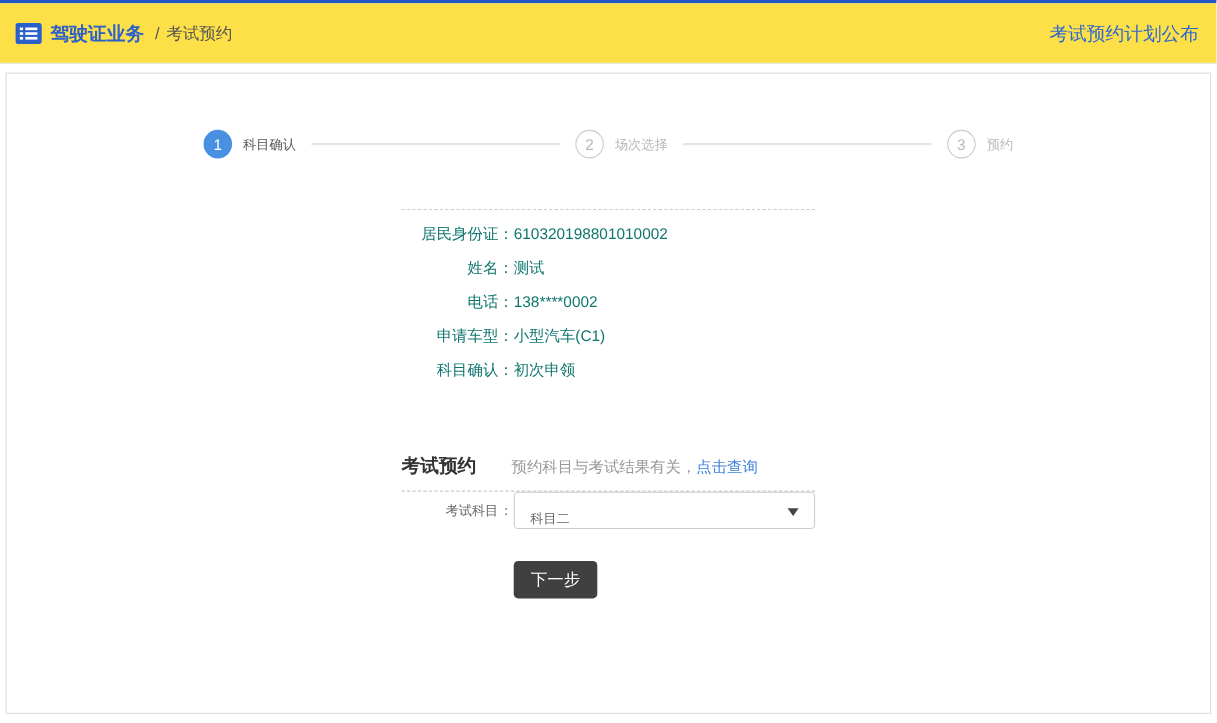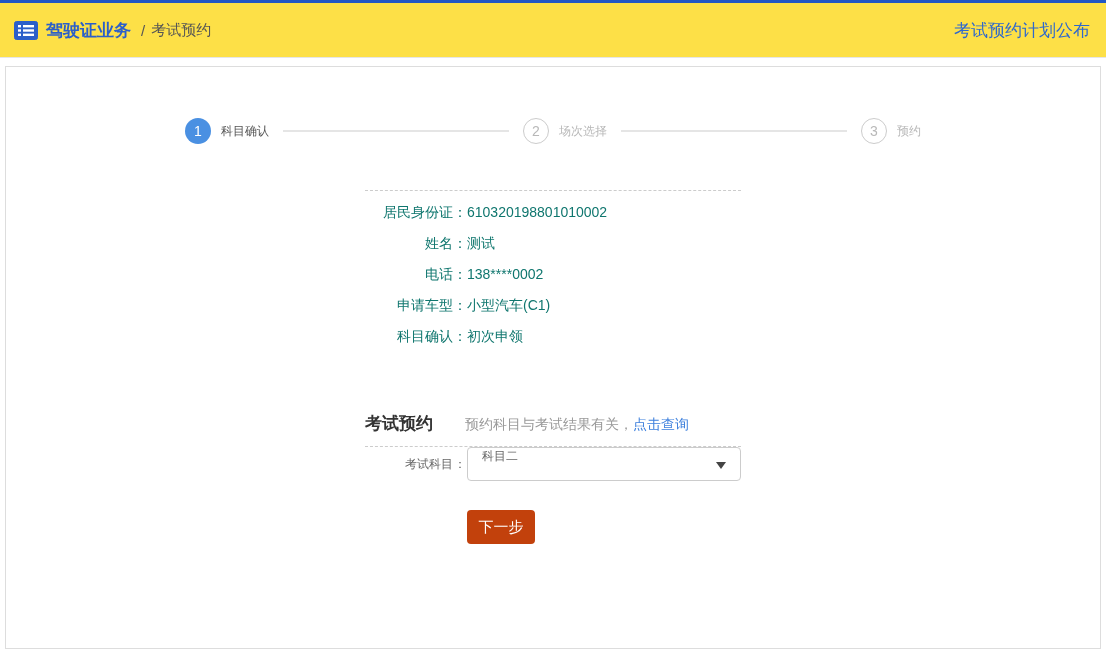--- a/index.html
+++ b/index.html
@@ -163,44 +163,44 @@
     font-size: 12px;
     color: #666666;
   }
   .select-box {
     width: 274px;
     height: 34px;
     border: 1px solid #cccccc;
     border-radius: 4px;
     background: #ffffff;
     display: flex;
-    align-items: flex-start;
+    align-items: flex-end;
     padding: 0 14px;
     position: relative;
     cursor: pointer;
     color: #666666;
   }
   .select-arrow {
     position: absolute;
     right: 14px;
     top: 14px;
     width: 0;
     height: 0;
     border-left: 5px solid transparent;
     border-right: 5px solid transparent;
     border-top: 7px solid #444444;
   }
   .btn-row {
     margin-top: 29px;
     padding-left: 102px;
   }
   .next-btn {
-    width: 68px;
+    width: 76px;
     height: 34px;
-    background: #c2410c;
+    background: #404040;
     border: none;
     border-radius: 4px;
     color: #ffffff;
     font-size: 15px;
     cursor: pointer;
     font-family: "Liberation Sans", "DejaVu Sans", sans-serif;
   }
 </style>
 </head>
 <body>

